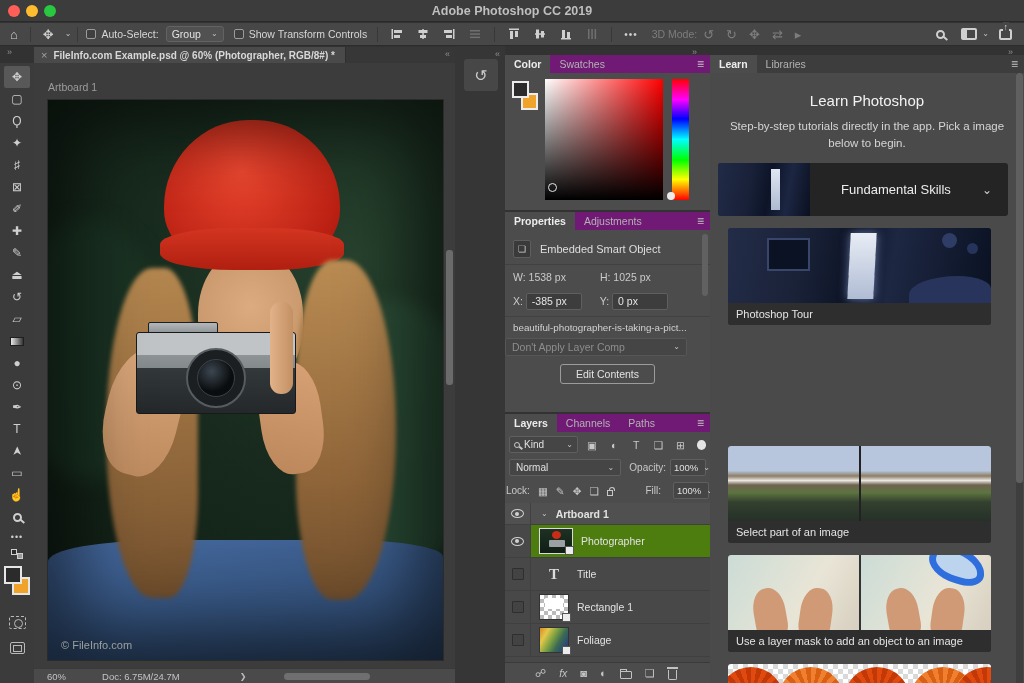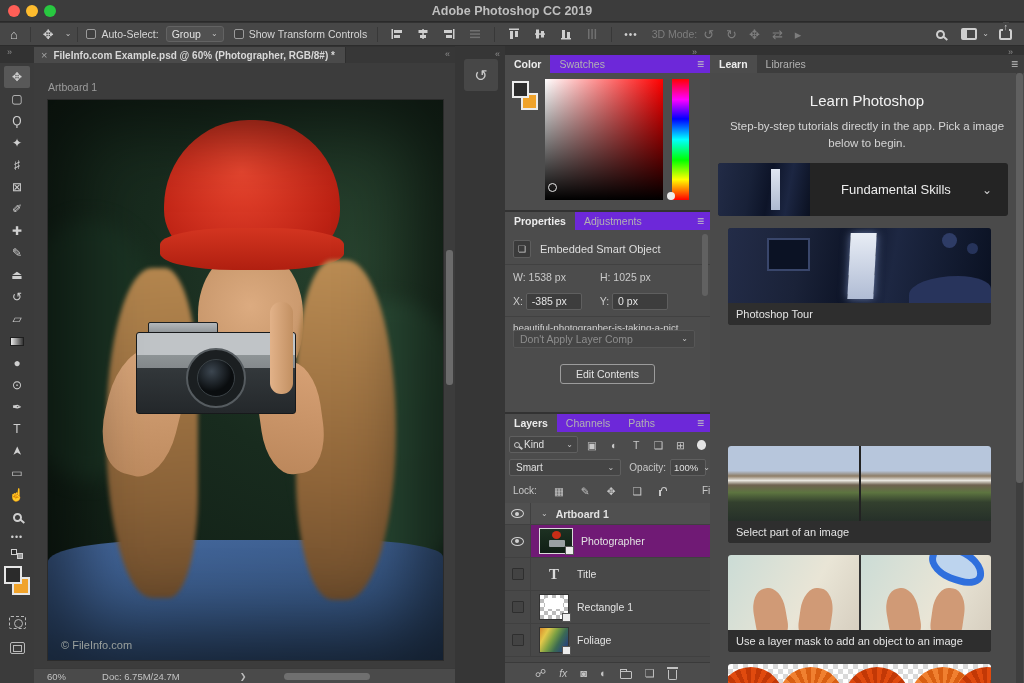--- a/index.html
+++ b/index.html
@@ -86,21 +86,21 @@
   #statuschev{margin-left:60px;font-size:8px;color:#bdbdbd}
   #hscrollthumb{position:absolute;left:250px;top:4px;width:86px;height:7px;background:#6f6f6f;border-radius:3.5px}
 
   
   #dockstrip{position:absolute;left:455px;top:46px;width:50px;height:637px;background:#363636}
   #dockcollapse{position:absolute;right:5px;top:3px;font-size:9px;color:#8f8f8f}
   #historybtn{position:absolute;left:9px;top:13px;width:34px;height:32px;background:#474747;border-radius:3px;display:flex;align-items:center;justify-content:center;color:#c9c9c9;font-size:16px}
 
   
   .panel{position:absolute;left:505px;width:205px;background:#4c4c4c}
-  .tabbar{height:18px;background:#6d28d9;display:flex;align-items:stretch;font-size:10.5px;color:#b2b2b2;position:relative}
+  .tabbar{height:18px;background:#701a75;display:flex;align-items:stretch;font-size:10.5px;color:#b2b2b2;position:relative}
   .tab{display:flex;align-items:center;padding:0 9px}
   .tab.active{background:#4c4c4c;color:#ececec;font-weight:bold}
   .burger{position:absolute;right:6px;top:2px;color:#c3c3c3;font-size:12px}
   .pchev{position:absolute;font-size:9px;color:#8f8f8f}
 
   
   #colorpanel{top:55px;height:155px}
   #colorbody{position:relative;height:137px}
   #fgsw{position:absolute;left:7px;top:8px;width:17px;height:17px;border:2px solid #ececec;z-index:2}
   #bgsw{position:absolute;left:16px;top:20px;width:17px;height:17px;border:2px solid #ececec}
@@ -113,47 +113,47 @@
   #propertiespanel{top:212px;height:200px}
   .prow{position:absolute;left:0;width:100%;display:flex;align-items:center;font-size:10.5px;color:#cacaca}
   #probj{top:25px;height:24px;padding-left:8px;gap:9px;color:#dedede;font-size:11px}
   #probjicon{width:18px;height:18px;background:#3a3a3a;border:1px solid #5e5e5e;border-radius:2px;display:flex;align-items:center;justify-content:center;font-size:9px;color:#d0d0d0}
   .pdivider{position:absolute;left:0;width:100%;height:1px;background:#414141}
   .lblw{display:inline-block}
   #prdims{top:56px;height:18px;padding-left:8px}
   #prxy{top:80px;height:18px;padding-left:8px}
   .pinput{display:inline-flex;align-items:center;background:#3d3d3d;border:1px solid #5f5f5f;border-radius:2px;height:17px;padding:0 5px;color:#e4e4e4;width:56px}
   #prsrc{top:108px;height:14px;padding-left:8px;font-size:9.8px;color:#d2d2d2;white-space:nowrap}
-  #prcomp{top:118px;height:18px;padding-left:8px}
+  #prcomp{top:126px;height:18px;}
   .dd-dis{display:inline-flex;align-items:center;justify-content:space-between;background:#454545;border:1px solid #565656;border-radius:2px;height:18px;padding:0 6px;font-size:10.5px;color:#8d8d8d;width:182px}
   #prbtnrow{top:152px;height:20px;justify-content:center}
   #editbtn{background:transparent;border:1px solid #9c9c9c;border-radius:3px;color:#e2e2e2;font-size:10.5px;padding:3px 15px;font-family:"Liberation Sans",sans-serif}
   #propscroll{position:absolute;right:2px;top:22px;width:6px;height:62px;background:#616161;border-radius:3px}
 
   
   #layerspanel{top:414px;height:269px}
   .lctrl{position:absolute;left:0;width:100%;display:flex;align-items:center;font-size:10px;color:#c8c8c8}
   #lfilter{top:21px;height:19px;padding:0 4px;gap:6px}
   .kind-dd{display:inline-flex;align-items:center;background:#454545;border:1px solid #5f5f5f;border-radius:2px;height:17px;padding:0 4px;gap:4px;width:72px;color:#e0e0e0}
   .kmag{position:relative;width:6px;height:6px;border:1.5px solid #c8c8c8;border-radius:50%;flex:none}
   .kmag::after{content:"";position:absolute;width:4px;height:1.5px;background:#c8c8c8;right:-3.5px;bottom:-1.5px;transform:rotate(40deg)}
   .ficon{font-size:10.5px;color:#c8c8c8;width:17px;text-align:center}
   .fcirc{width:10px;height:10px;border-radius:50%;background:#e4e4e4;margin-left:2px}
   #lblend{top:44px;height:19px;padding:0 4px}
   .blend-dd{display:inline-flex;align-items:center;justify-content:space-between;background:#454545;border:1px solid #5f5f5f;border-radius:2px;height:17px;padding:0 6px;width:128px;color:#e0e0e0}
   .valbox{display:inline-flex;align-items:center;justify-content:space-between;background:#454545;border:1px solid #5f5f5f;border-radius:2px;height:17px;padding:0 3px;width:36px;color:#e0e0e0;font-size:9.5px}
-  #llock{top:67px;height:19px;padding:0 8px;gap:17px}
+  #llock{top:67px;height:19px;padding:0 1px;gap:8px}
   .ilock{width:8px;height:6px;border:1px solid #c8c8c8;position:relative;margin-top:4px}
   .ilock::before{content:"";position:absolute;left:1px;top:-4px;width:4px;height:3px;border:1px solid #c8c8c8;border-bottom:none;border-radius:3px 3px 0 0}
   #llist{position:absolute;left:0;top:89px;width:100%;height:159px;background:#484848;overflow:hidden}
   .lrow{display:flex;align-items:stretch;border-bottom:1px solid #404040;height:33px}
   .lrow.hdr{height:22px;background:#505050}
   .eyecell{width:26px;display:flex;align-items:center;justify-content:center;border-right:1px solid #404040;flex:none}
   .lcontent{flex:1;display:flex;align-items:center;padding-left:8px;gap:8px;font-size:10.5px;color:#e2e2e2}
-  .lcontent.sel{background:#701a75}
+  .lcontent.sel{background:#4d7c0f}
   .eye{width:13px;height:9px;border:1px solid #d0d0d0;border-radius:50%;position:relative}
   .eye::after{content:"";position:absolute;left:3px;top:1.5px;width:4px;height:4px;border-radius:50%;background:#d0d0d0}
   .emptybox{width:12px;height:12px;border:1px solid #2e2e2e;background:#434343;border-radius:1px}
   .twrap{position:relative;width:34px;height:26px;flex:none}
   .thumb-photo{width:34px;height:26px;background:linear-gradient(#1d3122,#101e15);border:1px solid #dadada;position:relative}
   .thumb-photo .dot{position:absolute;left:12px;top:2px;width:9px;height:8px;background:#c92d17;border-radius:50%}
   .thumb-photo .cam{position:absolute;left:9px;top:11px;width:16px;height:7px;background:#9aa0a3;border-radius:1px}
   .badge{position:absolute;right:-2px;bottom:-2px;width:9px;height:9px;background:#ececec;border:1px solid #555}
   .tthumb{width:30px;height:26px;display:flex;align-items:center;justify-content:center;color:#dcdcdc;font-size:15px;font-weight:bold;font-family:"Liberation Serif",serif;flex:none}
   .checker{background-image:linear-gradient(45deg,#bbb 25%,transparent 25%,transparent 75%,#bbb 75%),linear-gradient(45deg,#bbb 25%,#fff 25%,#fff 75%,#bbb 75%);background-size:8px 8px;background-position:0 0,4px 4px}
@@ -493,21 +493,21 @@
       </span>
       <span class="ficon">▣</span>
       <span class="ficon">◐</span>
       <span class="ficon">T</span>
       <span class="ficon">❑</span>
       <span class="ficon">⊞</span>
       <span class="fcirc"></span>
     </div>
     <div class="lctrl" id="lblend">
       <span class="blend-dd">
-        <span>Smart</span>
+        <span>Normal</span>
         <span class="chev">⌄</span>
       </span>
       <span style="margin-left:8px">Opacity:</span>
       <span class="valbox" style="margin-left:4px">
         <span>100%</span>
         <span class="chev">⌄</span>
       </span>
     </div>
     <div class="lctrl" id="llock">
       <span>Lock:</span>

